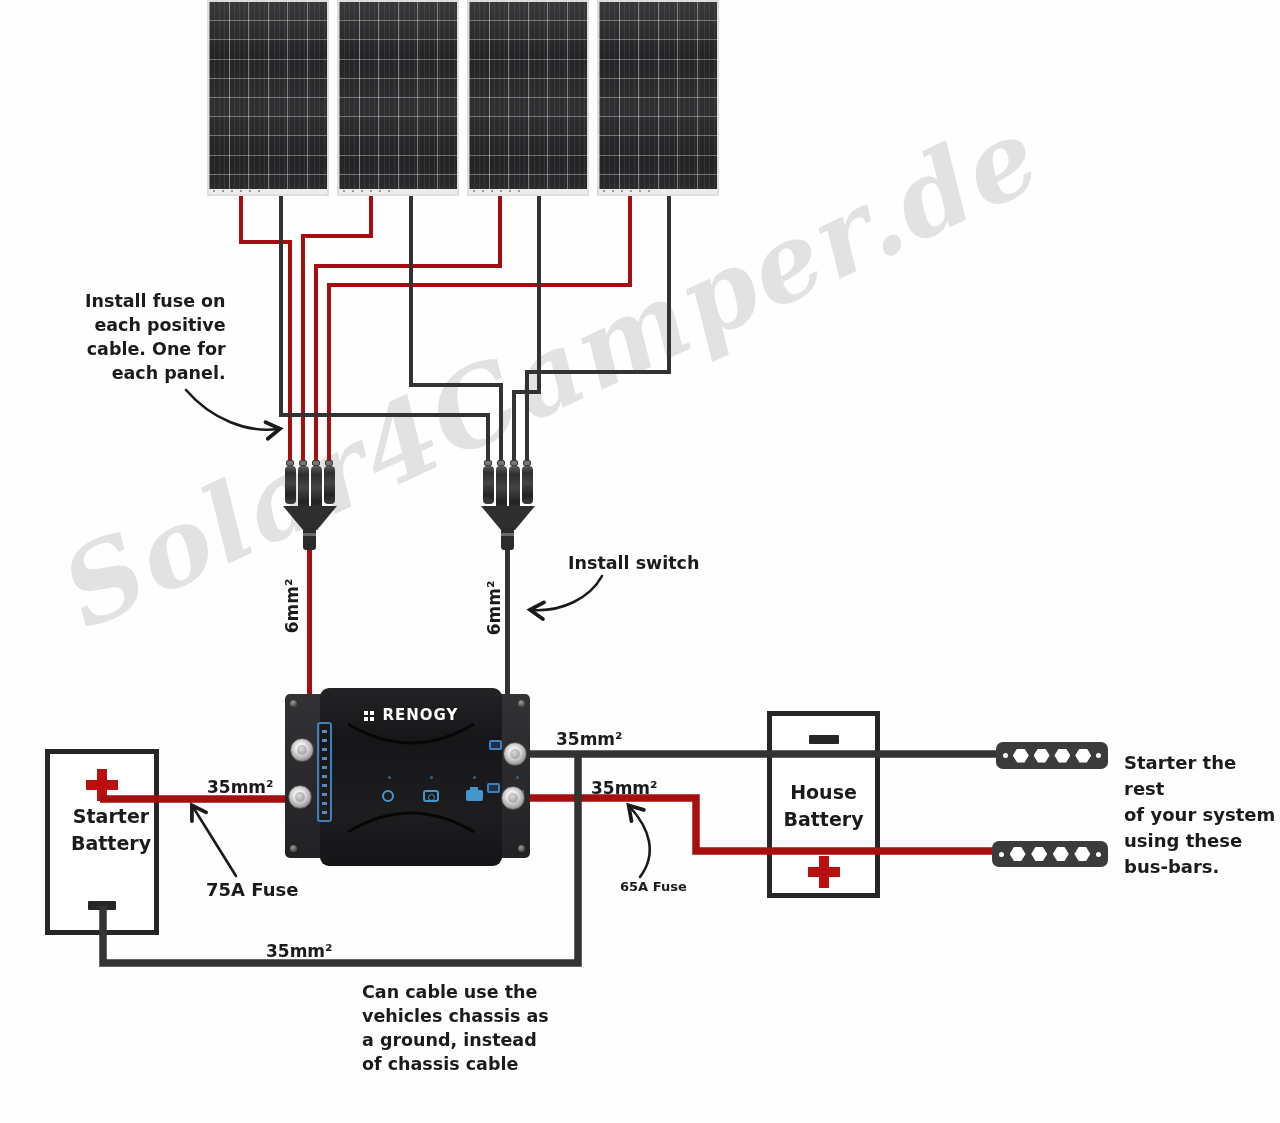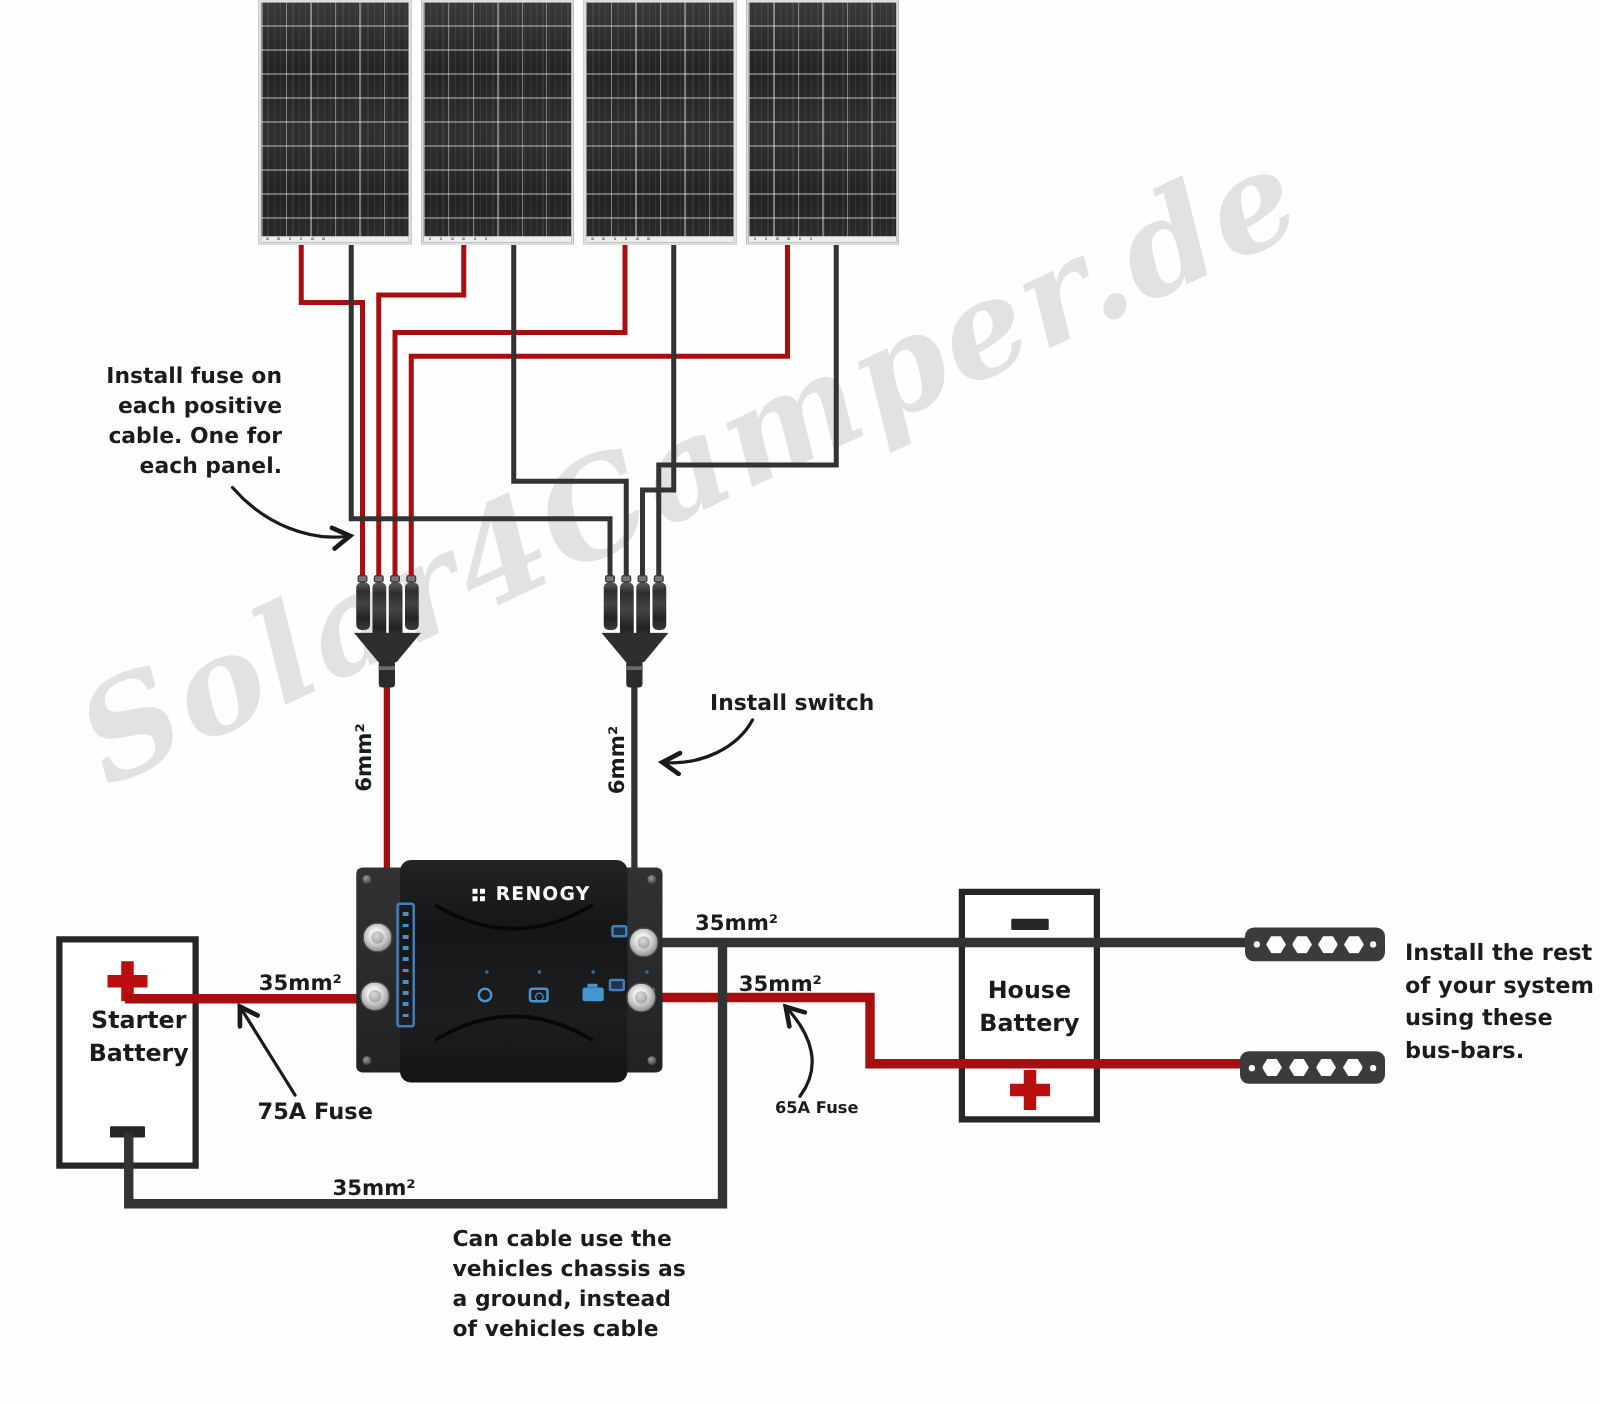--- a/index.html
+++ b/index.html
@@ -47,21 +47,21 @@
   .stub{position:absolute;left:22px;top:70px;width:13px;height:22px;background:#2b2b2b;border-radius:3px;}
   .stub::before{content:"";position:absolute;top:5px;left:0;width:13px;height:3px;background:#6b6b6b;}
   
   .charger{position:absolute;left:283px;top:686px;width:248px;height:182px;z-index:3;}
   .flange{position:absolute;background:linear-gradient(180deg,#323234,#222224);border-radius:5px;}
   .screw{position:absolute;width:7px;height:7px;border-radius:50%;
          background:radial-gradient(circle at 40% 35%,#9a9a9a,#4a4a4a 70%);}
   .charger-body{position:absolute;left:37px;top:2px;width:182px;height:178px;border-radius:9px;
          background:linear-gradient(180deg,#232325 0%,#161618 30%,#1d1d1f 70%,#141416 100%);}
   .logo{position:absolute;left:0;top:18px;width:100%;text-align:center;color:#fff;
-        font-weight:700;font-size:15px;letter-spacing:1px;padding-left:14px;}
+        font-weight:700;font-size:15px;letter-spacing:1px;}
   .logo-grid{display:inline-block;width:10px;height:10px;margin-right:9px;vertical-align:-1px;position:relative;}
   .logo-grid::before{content:"";position:absolute;left:0;top:0;width:4px;height:4px;background:#fff;
         box-shadow:6px 0 0 #fff,0 6px 0 #fff,6px 6px 0 #fff;}
   .ledstrip{position:absolute;left:34px;top:36px;width:15px;height:100px;border:2px solid #3f7fbe;
         border-radius:3px;box-sizing:border-box;z-index:2;
         background:repeating-linear-gradient(180deg,transparent 0 6px,rgba(90,160,220,.85) 6px 9px);
         background-clip:content-box;padding:4px 3px;}
   .bluetab{position:absolute;width:13px;height:10px;border:2px solid #3f7fbe;border-radius:2px;
         box-sizing:border-box;background:rgba(60,120,190,.25);}
   .stud{position:absolute;width:24px;height:24px;border-radius:50%;border:1px solid #4e4e4e;box-sizing:border-box;
@@ -221,30 +221,30 @@
   </div>
 
   <div class="note" style="left:85px;top:289px;text-align:right;">
     <div>Install fuse on</div>
       <div>each positive</div>
     <div>cable. One for</div>
       <div>each panel.</div>
   </div>
   <div class="note" style="left:568px;top:551px;">Install switch</div>
   <div class="note" style="left:1124px;top:750px;font-size:18px;line-height:26px;">
-    <div>Install the rest</div>
+    <div>Starter the rest</div>
       <div>of your system</div>
     <div>using these</div>
       <div>bus-bars.</div>
   </div>
   <div class="note" style="left:362px;top:980px;">
     <div>Can cable use the</div>
       <div>vehicles chassis as</div>
     <div>a ground, instead</div>
-      <div>of vehicles cable</div>
+      <div>of chassis cable</div>
   </div>
 
   <div class="wlabel vlabel" style="left:292px;top:606px;">6mm²</div>
   <div class="wlabel vlabel" style="left:494px;top:608px;">6mm²</div>
   <div class="wlabel" style="left:207px;top:777px;">35mm²</div>
   <div class="wlabel" style="left:556px;top:729px;">35mm²</div>
   <div class="wlabel" style="left:591px;top:778px;">35mm²</div>
   <div class="wlabel" style="left:266px;top:941px;">35mm²</div>
   <div class="wlabel" style="left:206px;top:879px;font-size:18px;">75A Fuse</div>
   <div class="wlabel" style="left:620px;top:879px;font-size:13px;">65A Fuse</div>

